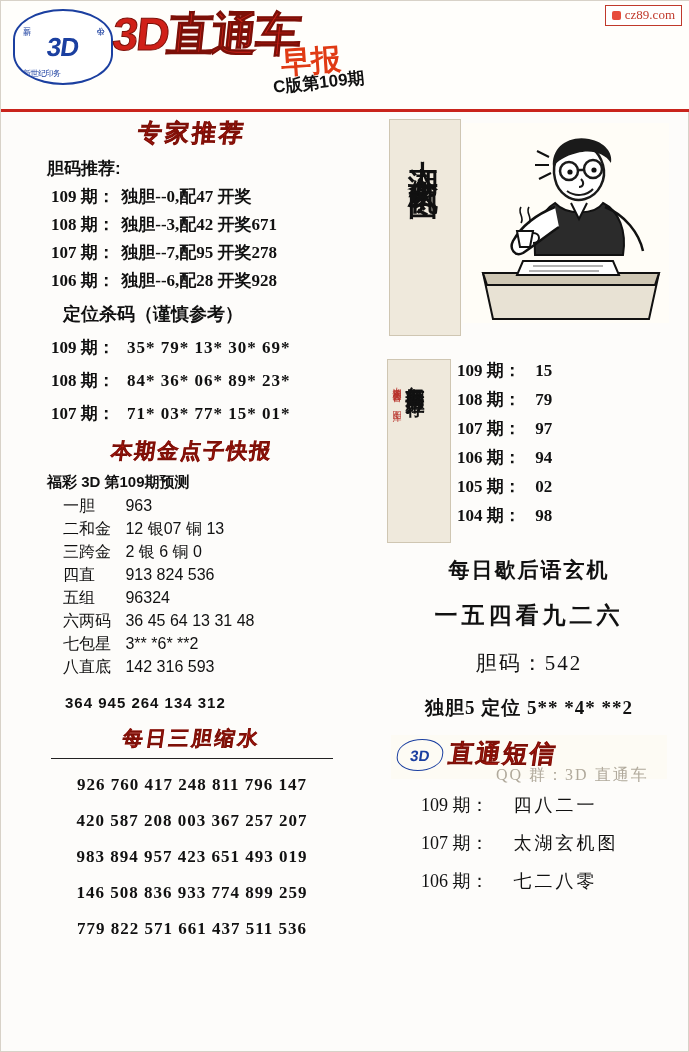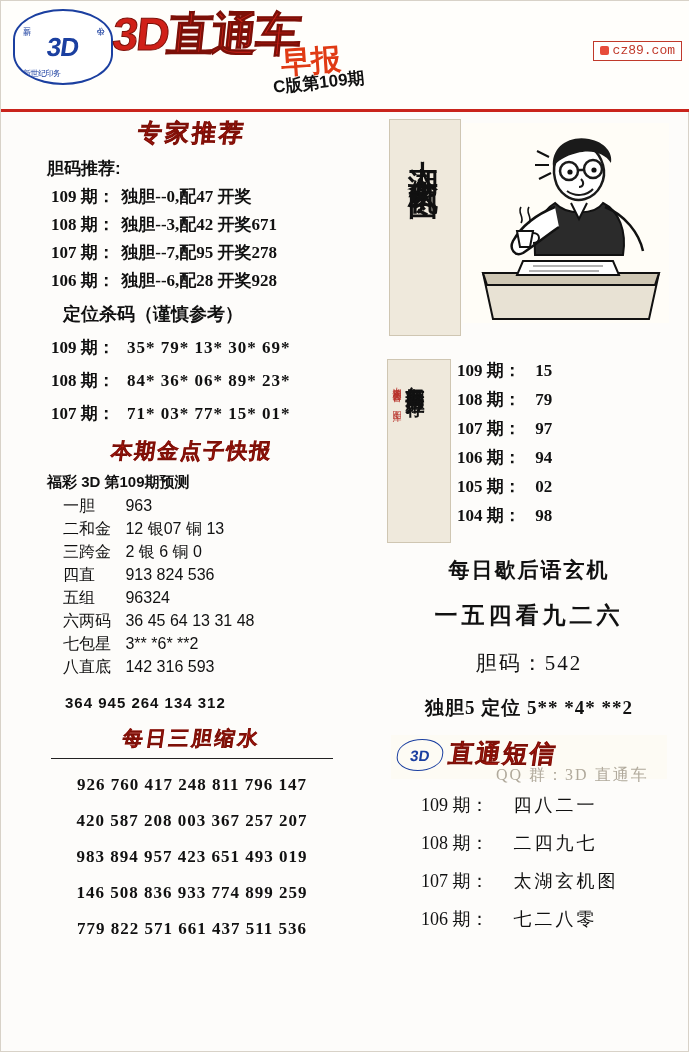--- a/index.html
+++ b/index.html
@@ -96,27 +96,26 @@
     color: #111;
     transform: rotate(-6deg);
     white-space: nowrap;
   }
   .cz-badge {
     position: absolute;
     right: 8px; top: 4px;
     border: 1px solid #c0392b;
     background: #ffffff;
     padding: 1px 6px 2px 6px;
-    font-family: Liberation Mono, monospace;
+    font-family: Liberation Serif, serif;
     font-size: 13px;
     color: #c0392b;
     display: flex;
     align-items: center;
     gap: 4px;
-    margin-top: 36px;
   }
   .cz-dot {
     width: 9px; height: 9px;
     background: #e74c3c;
     border-radius: 2px;
     display: inline-block;
   }
   
   .col-left {
     position: absolute;
@@ -573,24 +572,20 @@
       <div class="badge3d">3D</div>
       <div class="sms-text">直通短信</div>
       <div class="sms-sub">QQ 群：3D 直通车</div>
     </div>
 
     <div class="sms-row">
       <span class="per">109 期：</span>
       <span class="val">四八二一</span>
     </div>
     <div class="sms-row">
-      <span class="per">108 期：</span>
-      <span class="val">二四九七</span>
-    </div>
-    <div class="sms-row">
       <span class="per">107 期：</span>
       <span class="val">太湖玄机图</span>
     </div>
     <div class="sms-row">
       <span class="per">106 期：</span>
       <span class="val">七二八零</span>
     </div>
   </div>
 
 </div>

